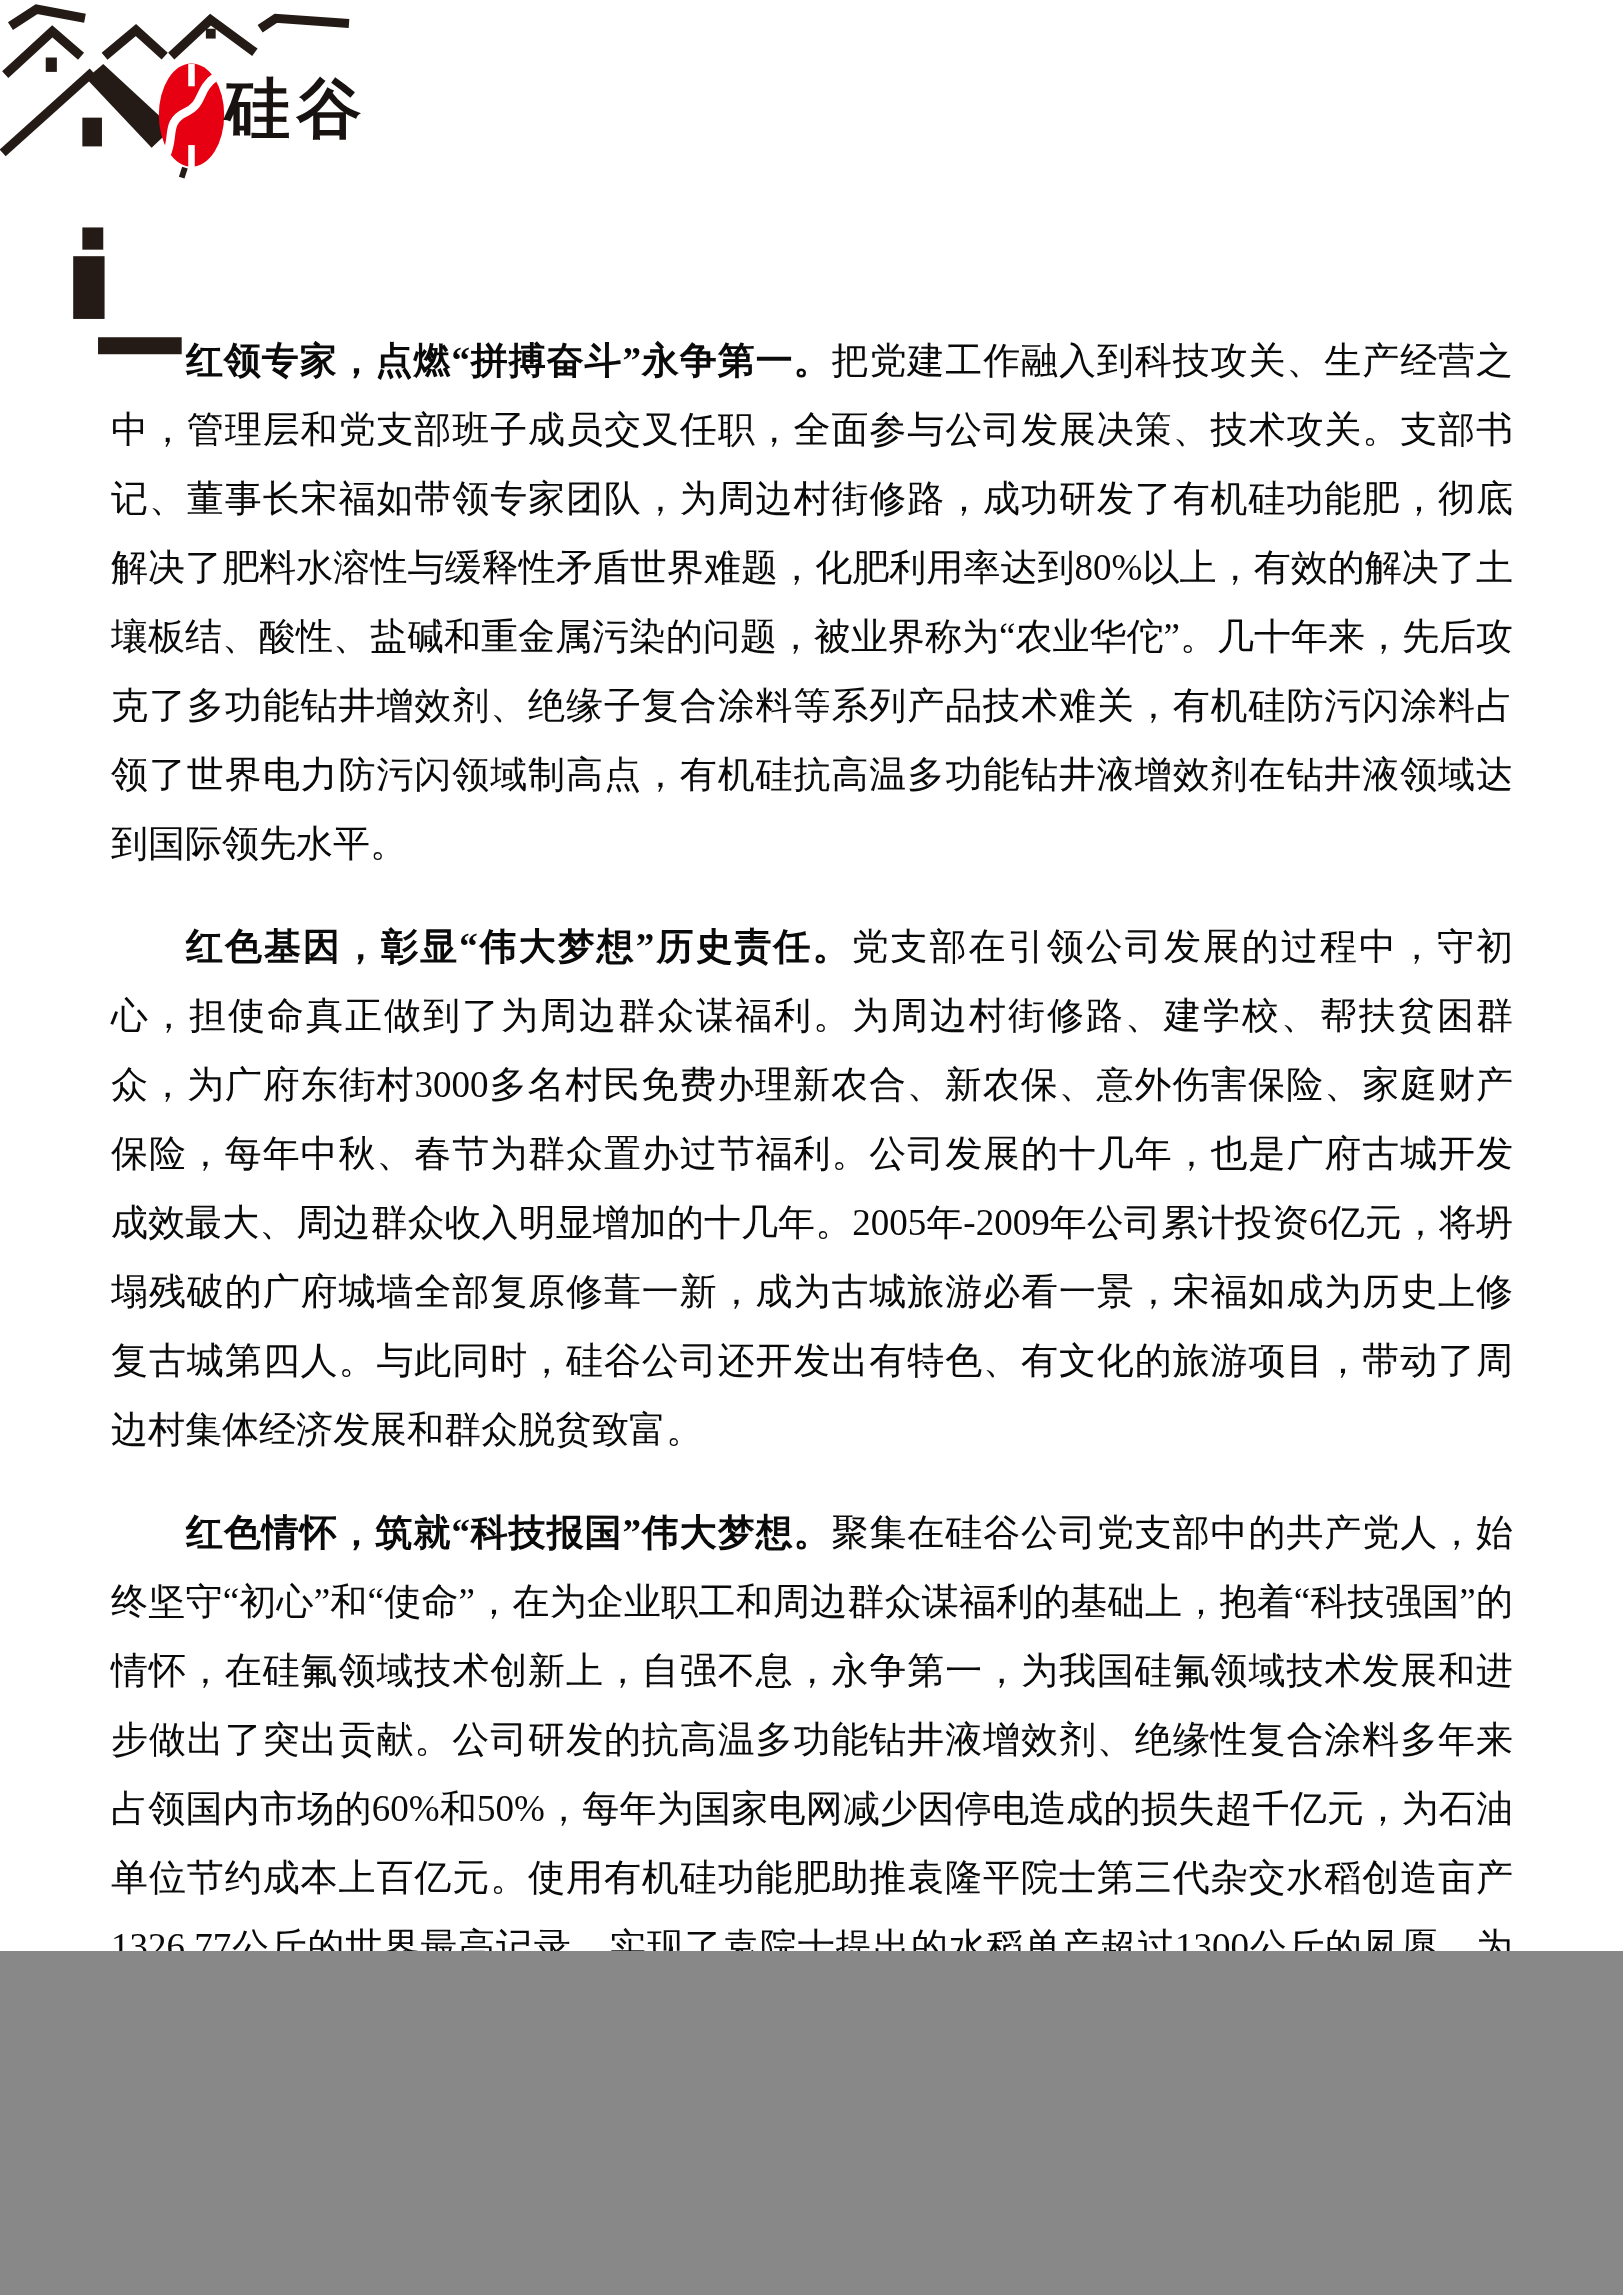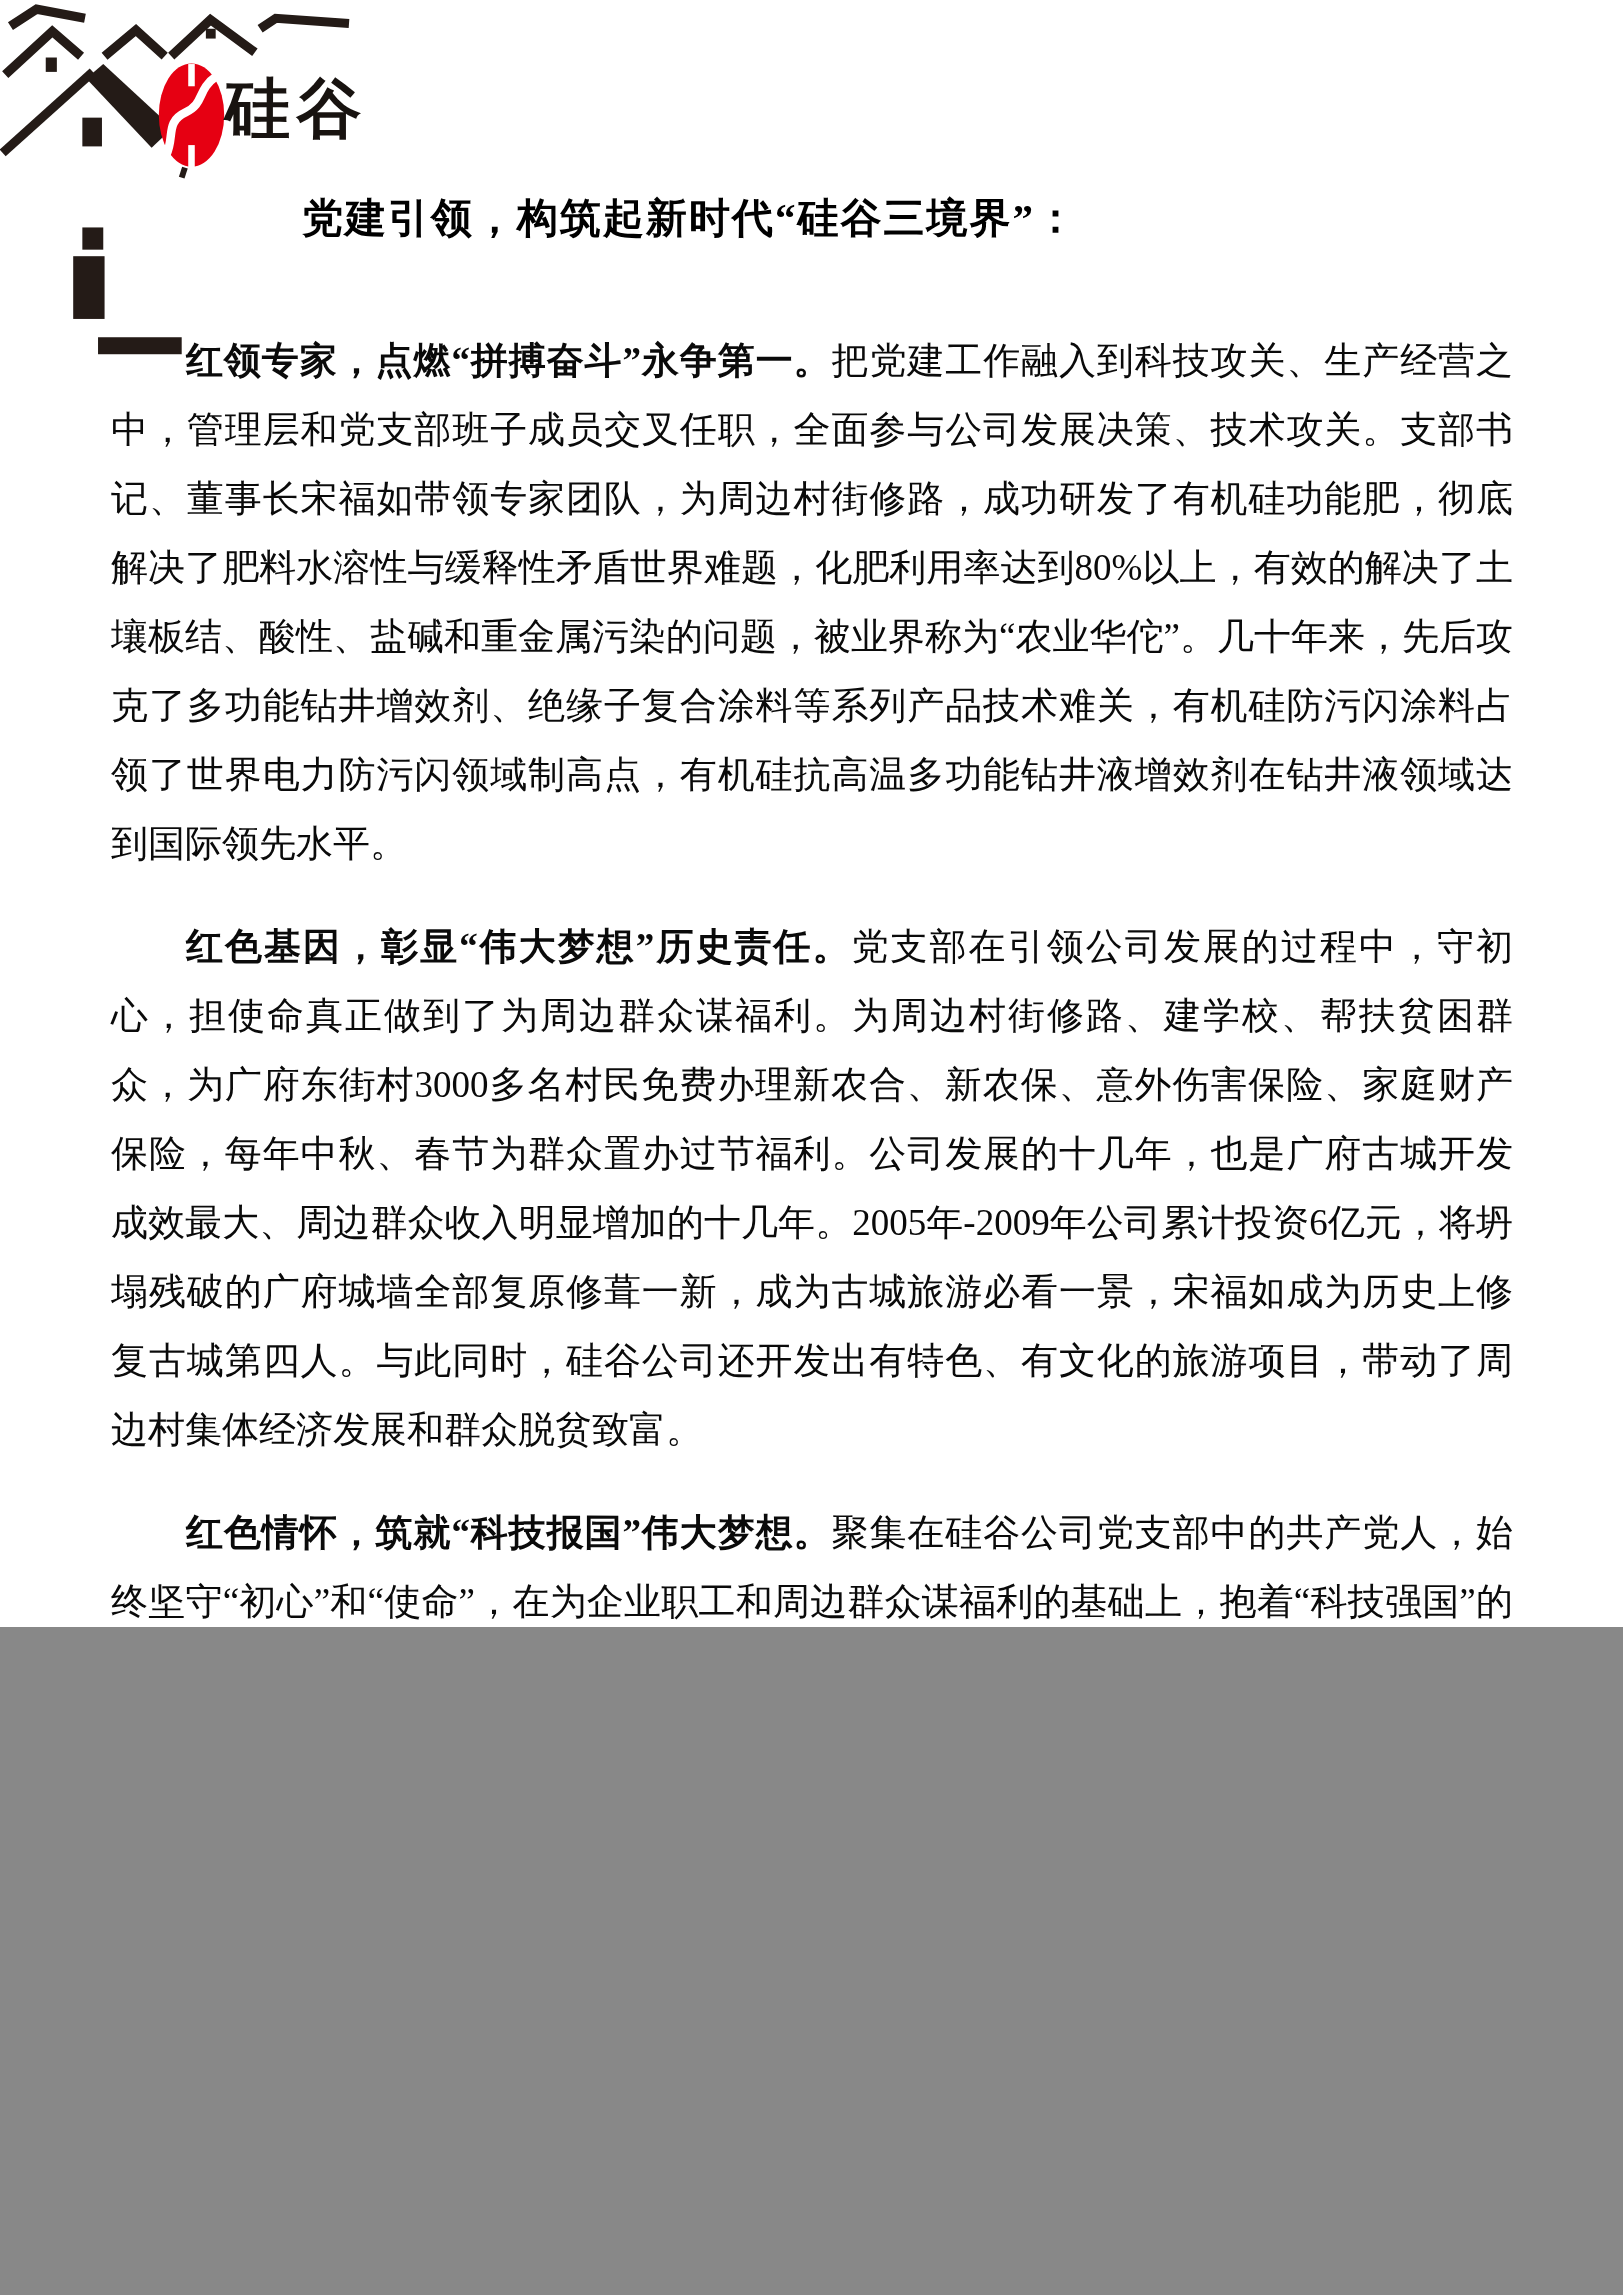--- a/index.html
+++ b/index.html
@@ -1,18 +1,18 @@
 <!DOCTYPE html>
 <html style="font-size:10.5px"><head>
 <meta charset="utf-8">
 <style>
   html,body { margin:0; padding:0; background:#888; }
   .page {
     position:relative;
-    width:1623px; height:1627px;
+    width:1623px; height:1951px;
     background:#ffffff;
     overflow:hidden;
     font-family:"Liberation Serif","DejaVu Serif",serif;
     color:#000;
     margin:0 auto;
   }
   .logo-svg { position:absolute; left:0; top:0; width:366px; height:366px; }
   .brand-text {
     position:absolute; left:225px; top:76px;
     font-size:65px; font-weight:900; letter-spacing:6.5px;
@@ -75,21 +75,20 @@
     <g>
       <ellipse cx="293" cy="176" rx="50" ry="79" fill="#e60012"></ellipse>
       <path d="M 332 116 C 300 138 314 158 284 172 C 252 187 268 210 254 238" stroke="#ffffff" stroke-width="13" fill="none"></path>
       <rect x="288" y="98" width="10" height="34" fill="#ffffff"></rect>
       <rect x="288" y="222" width="10" height="34" fill="#ffffff"></rect>
     </g>
   </svg>
 
   <span class="brand-text">硅谷</span>
 
-  <h1 class="doc-title">党建引领，构筑起新时代“硅谷三境界”：</h1>
 
   <div class="body-text">
     <p><span class="lead">红领专家，点燃“拼搏奋斗”永争第一。</span><span>把党建工作融入到科技攻关、生产经营之中，管理层和党支部班子成员交叉任职，全面参与公司发展决策、技术攻关。支部书记、董事长宋福如带领专家团队，为周边村街修路，成功研发了有机硅功能肥，彻底解决了肥料水溶性与缓释性矛盾世界难题，化肥利用率达到80%以上，有效的解决了土壤板结、酸性、盐碱和重金属污染的问题，被业界称为“农业华佗”。几十年来，先后攻克了多功能钻井增效剂、绝缘子复合涂料等系列产品技术难关，有机硅防污闪涂料占领了世界电力防污闪领域制高点，有机硅抗高温多功能钻井液增效剂在钻井液领域达到国际领先水平。</span></p>
     <p><span class="lead">红色基因，彰显“伟大梦想”历史责任。</span><span>党支部在引领公司发展的过程中，守初心，担使命真正做到了为周边群众谋福利。为周边村街修路、建学校、帮扶贫困群众，为广府东街村3000多名村民免费办理新农合、新农保、意外伤害保险、家庭财产保险，每年中秋、春节为群众置办过节福利。公司发展的十几年，也是广府古城开发成效最大、周边群众收入明显增加的十几年。2005年-2009年公司累计投资6亿元，将坍塌残破的广府城墙全部复原修葺一新，成为古城旅游必看一景，宋福如成为历史上修复古城第四人。与此同时，硅谷公司还开发出有特色、有文化的旅游项目，带动了周边村集体经济发展和群众脱贫致富。</span></p>
     <p><span class="lead">红色情怀，筑就“科技报国”伟大梦想。</span><span>聚集在硅谷公司党支部中的共产党人，始终坚守“初心”和“使命”，在为企业职工和周边群众谋福利的基础上，抱着“科技强国”的情怀，在硅氟领域技术创新上，自强不息，永争第一，为我国硅氟领域技术发展和进步做出了突出贡献。公司研发的抗高温多功能钻井液增效剂、绝缘性复合涂料多年来占领国内市场的60%和50%，每年为国家电网减少因停电造成的损失超千亿元，为石油单位节约成本上百亿元。使用有机硅功能肥助推袁隆平院士第三代杂交水稻创造亩产1326.77公斤的世界最高记录，实现了袁院士提出的水稻单产超过1300公斤的夙愿，为袁院士的水稻“高产梦”画上了一个金光闪闪的句号。十年来有机硅功能肥已成功治理一千多万亩重度盐碱土壤变为良田，经农业农村部有关部门成果评价该技术达到“国际领先水平”。</span></p>
   </div>
 
   <div class="page-num">-2-</div>
 
 </div>

